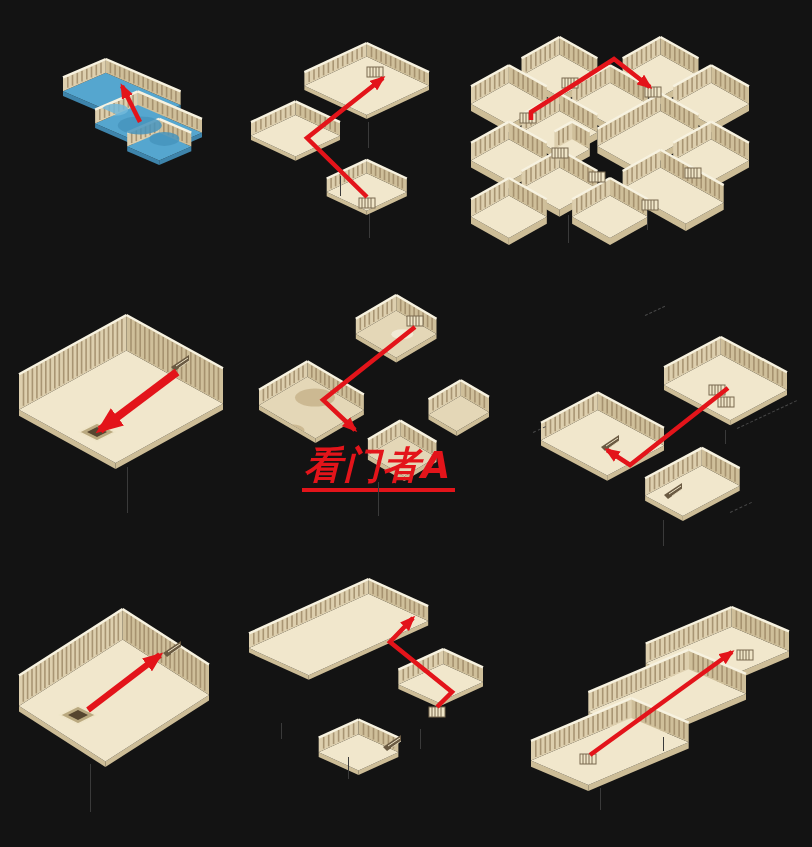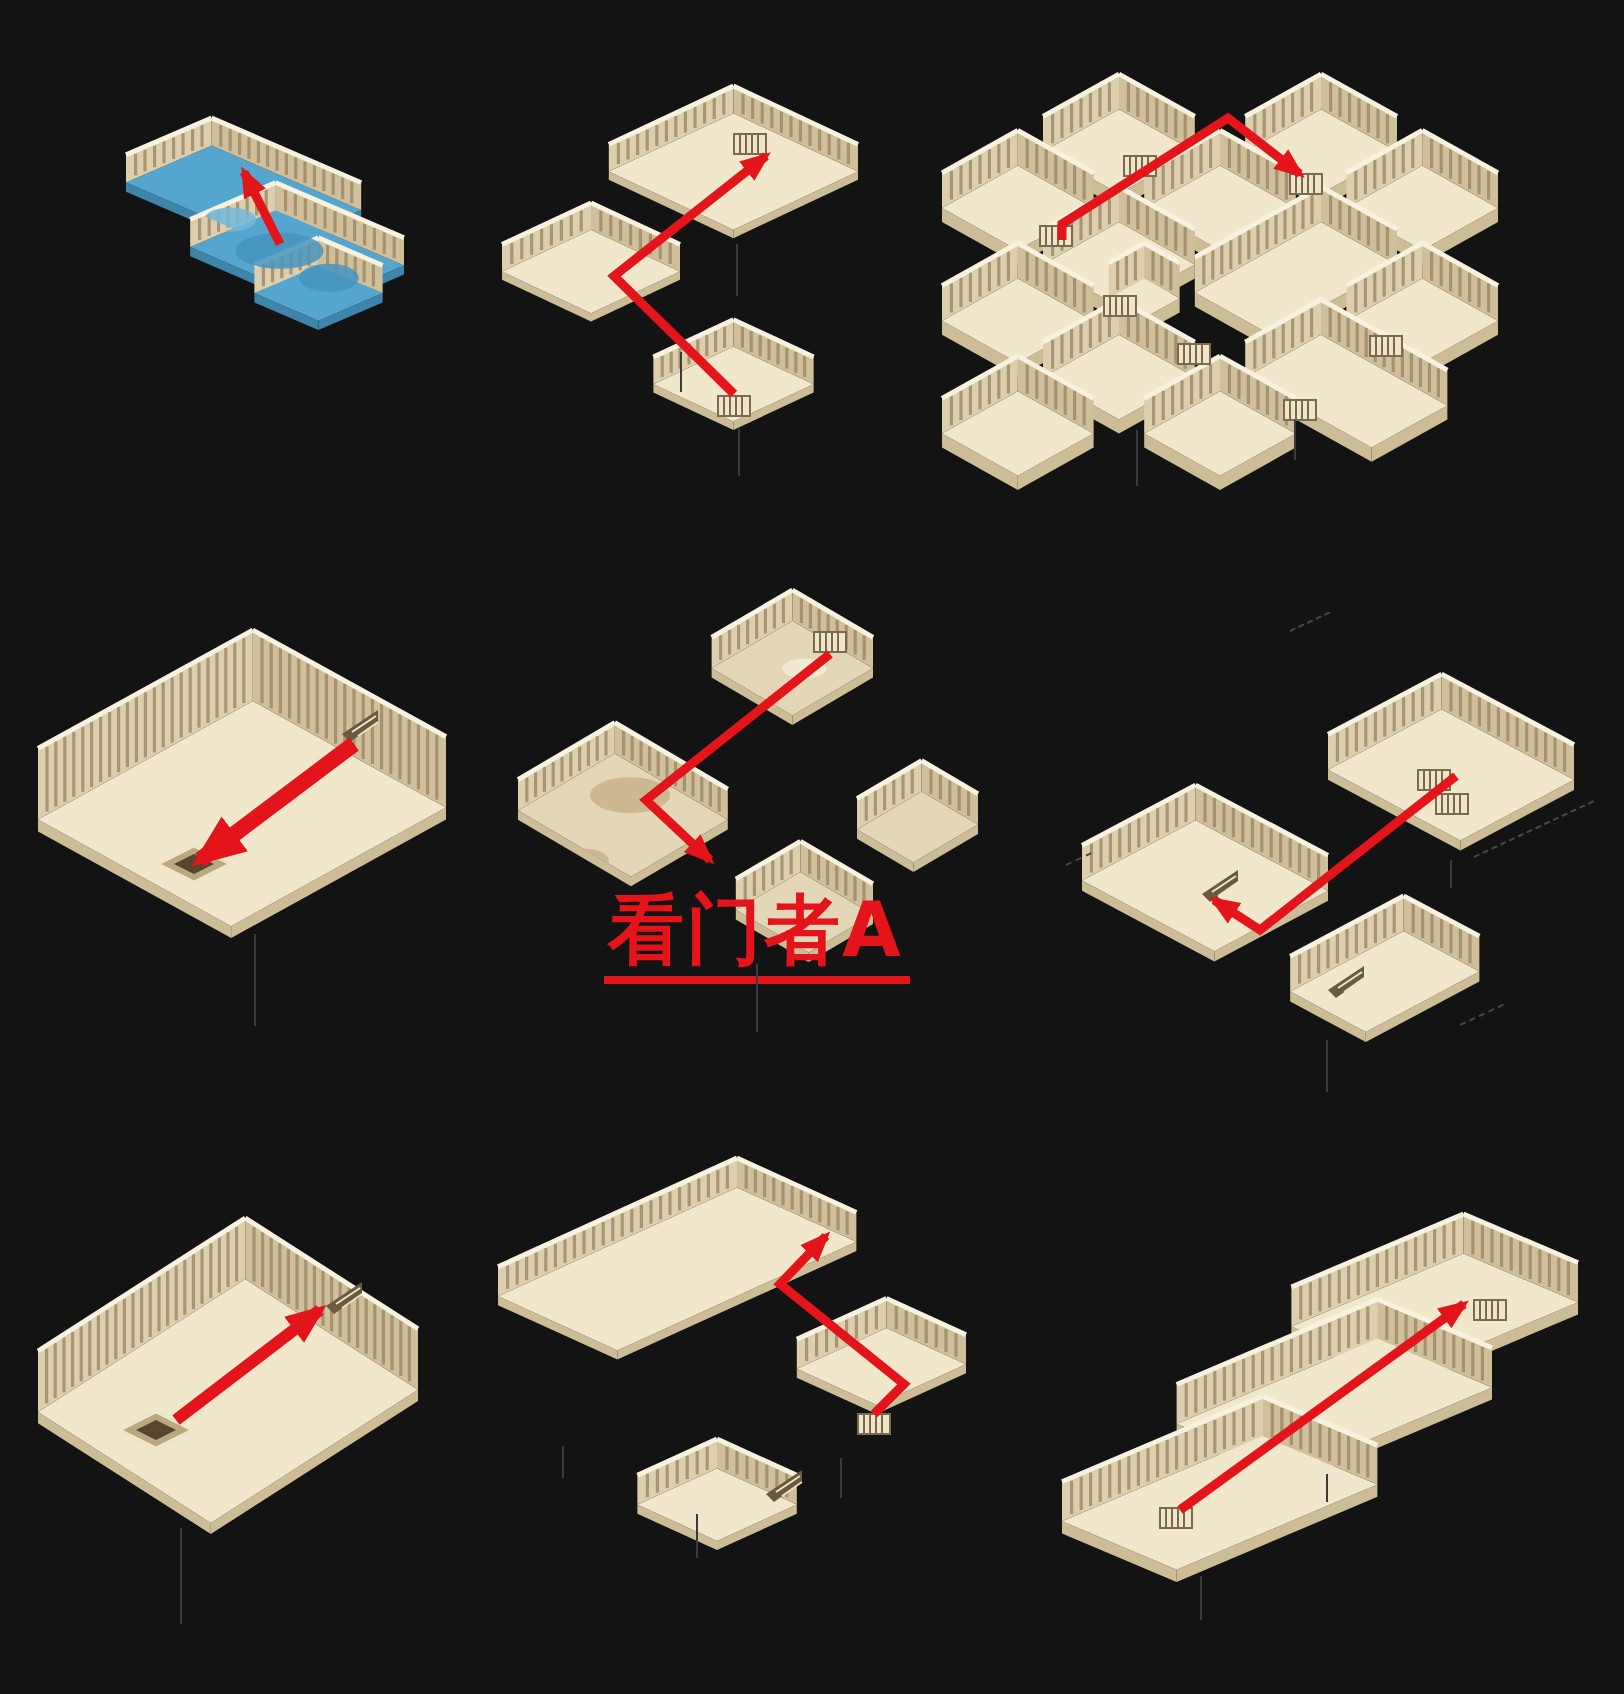--- a/index.html
+++ b/index.html
@@ -14,21 +14,21 @@
     font-size:38px;font-weight:bold;line-height:42px;letter-spacing:1px;
     padding:0 4px 2px 2px;border-bottom:4px solid #e3141a;
     white-space:nowrap;
   }
   .shadow-line{position:absolute;width:1px;background:#3a3a3a;}
   .dash-line{position:absolute;height:0;border-top:1px dashed #474747;transform-origin:left center;transform:rotate(-25deg);}
 </style>
 </head>
 <body>
 
-<div id="canvas" style="background: rgb(19, 19, 19);">
+<div id="canvas" style="background: rgb(19, 19, 19); font-style: italic;">
   <div class="map" id="m1" style="left:60px;  top:56px;  width:145px; height:112px;">
       <svg viewBox="0 0 145 112" xmlns="http://www.w3.org/2000/svg">
         <defs>
           <clipPath id="clip-m1">
             <polygon points="45.8,16.8 120.6,49.1 77.8,67.5 3,35.3"></polygon>
             <polygon points="77.8,49.1 142,76.7 99.2,95.2 35.1,67.5"></polygon>
             <polygon points="99.2,76.7 131.3,90.6 99.2,104.4 67.2,90.6"></polygon>
           </clipPath>
         </defs>
         <polygon points="3,35.3 77.8,67.5 77.8,72.1 3,39.9" fill="#3e84ab"></polygon>

